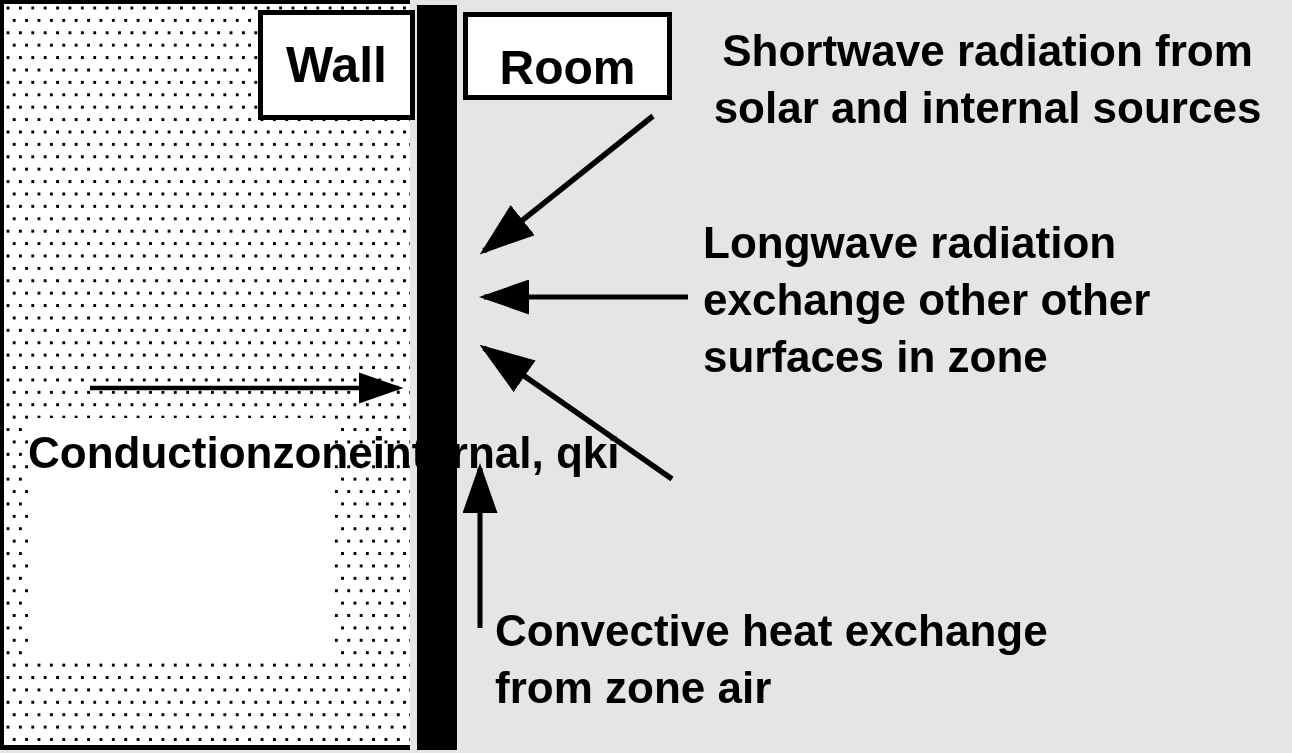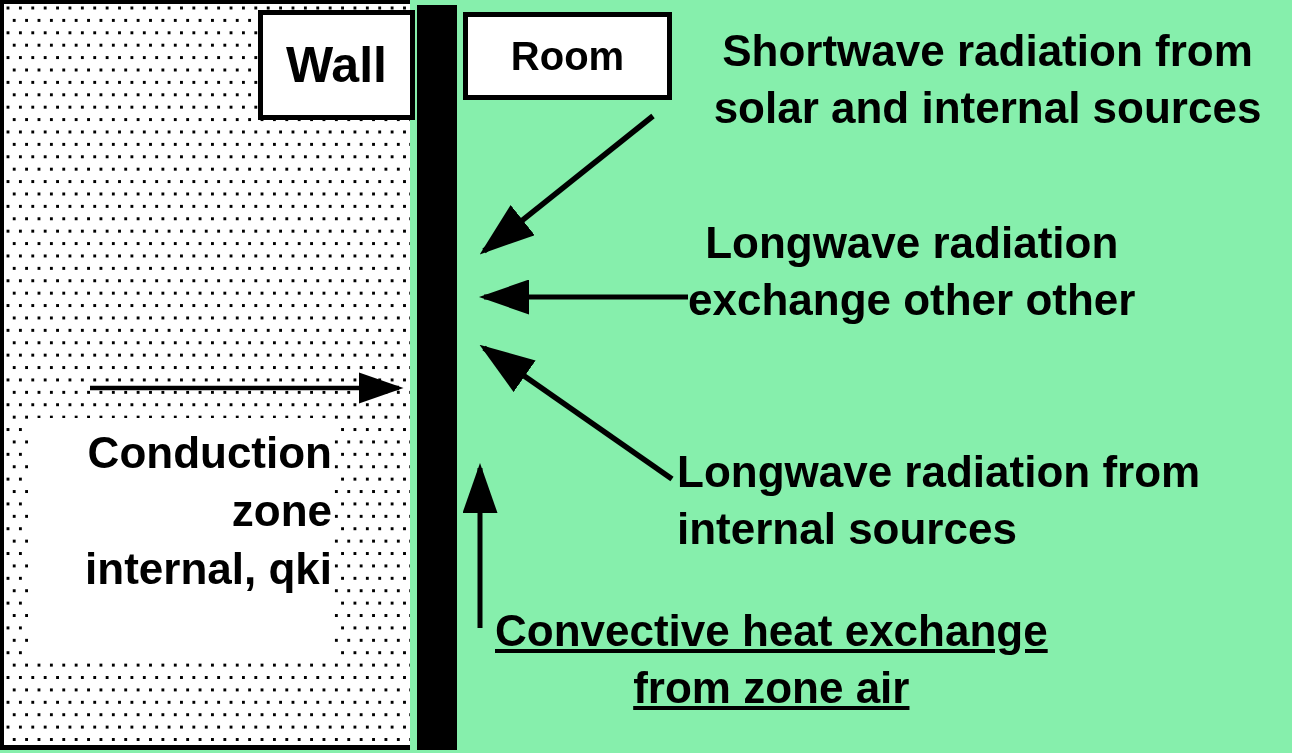--- a/index.html
+++ b/index.html
@@ -1,19 +1,19 @@
 <!DOCTYPE html>
 <html><head>
 <meta charset="utf-8">
 <style>
   html,body{margin:0;padding:0;background:#ffffff;}
   #stage{
     position:relative;
     width:1292px;height:753px;
-    background:#86efac;
+    background:#e5e5e5;
     font-family:"Liberation Sans","DejaVu Sans",sans-serif;
     color:#000;
     overflow:hidden;
   }
   
   .wall-region{
     position:absolute;left:0;top:0;
     width:406px;height:741px;
     border-top:4px solid #000;
     border-left:4px solid #000;
@@ -26,38 +26,38 @@
     background-position:4px 4px,10.2px 16.4px;
   }
   .frame-box{
     position:absolute;
     background:#fff;
     border:5px solid #000;
     display:flex;align-items:center;justify-content:center;
     font-weight:bold;
   }
   #wall-box{left:258px;top:10px;width:147px;height:100px;font-size:50px;}
-  #room-box{left:463px;top:12px;width:199px;height:78px;font-size:40px;}
+  #room-box{left:463px;top:12px;width:199px;height:78px;font-size:48px;align-items:flex-end;}
   .surface-bar{
     position:absolute;left:417px;top:5px;width:40px;height:745px;
     background:#000;
   }
   .label{
     position:absolute;
     font-size:44px;font-weight:bold;line-height:57px;
     white-space:nowrap;letter-spacing:0;
   }
   #shortwave-label{left:680px;top:22px;width:615px;text-align:center;}
-  #longwave-exchange-label{left:688px;top:214px;text-align:center;}
+  #longwave-exchange-label{left:703px;top:214px;text-align:left;}
   #longwave-internal-label{left:677px;top:443px;text-align:left;}
-  #convective-label{left:495px;top:602px;text-align:center;text-decoration:underline;}
+  #convective-label{left:495px;top:602px;text-align:left;}
   #conduction-box{
     position:absolute;left:28px;top:418px;width:304px;height:244px;
     background:#fff;
-    display:flex;flex-direction:column;align-items:flex-end;justify-content:flex-start;
+    display:flex;align-items:flex-start;justify-content:flex-start;
     padding-top:6px;box-sizing:border-box;
   }
   #conduction-box .label-line{
     font-size:44px;font-weight:bold;line-height:58px;white-space:nowrap;
   }
   svg.arrow-layer{position:absolute;left:0;top:0;}
 </style>
 </head>
 <body>
 
@@ -94,25 +94,22 @@
   </div>
 
   <div id="shortwave-label" class="label">
     <div>Shortwave radiation from</div>
     <div>solar and internal sources</div>
   </div>
 
   <div id="longwave-exchange-label" class="label">
     <div>Longwave radiation</div>
     <div>exchange other other</div>
+    <div>surfaces in zone</div>
   </div>
 
-  <div id="longwave-internal-label" class="label">
-    <div>Longwave radiation from</div>
-    <div>internal sources</div>
-  </div>
 
   <div id="convective-label" class="label">
     <div>Convective heat exchange</div>
     <div>from zone air</div>
   </div>
 
 </div>
 
 </body></html>

